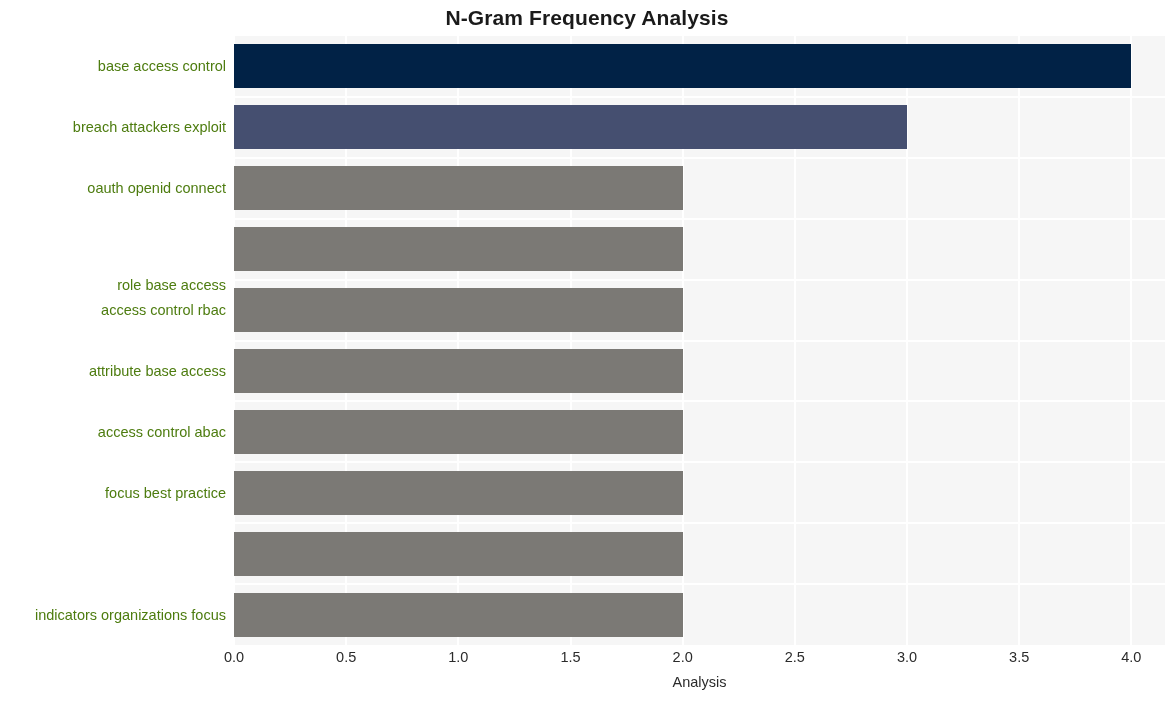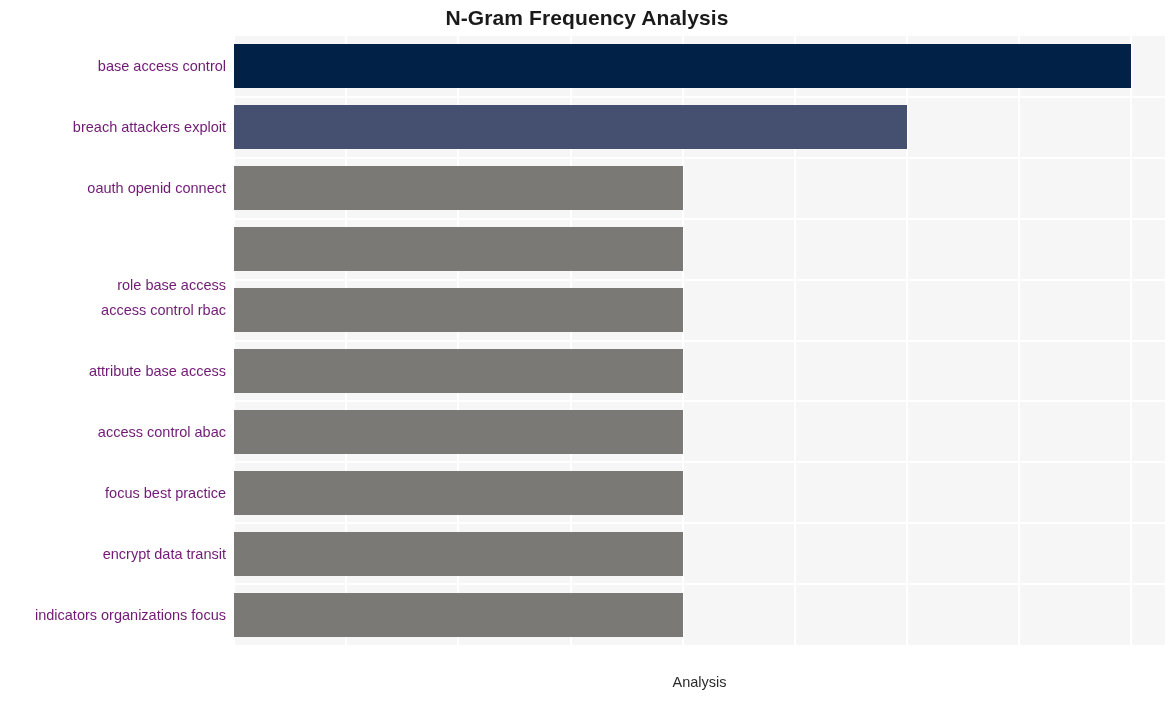--- a/index.html
+++ b/index.html
@@ -76,21 +76,21 @@
     top: 36px;
     width: 226px;
     height: 609px;
   }
   .y-label {
     position: absolute;
     right: 0;
     width: 226px;
     text-align: right;
     font-size: 14.5px;
-    color: #701a75;
+    color: #4d7c0f;
     line-height: 16px;
     white-space: nowrap;
   }
 
   
   #x-labels {
     position: absolute;
     left: 234px;
     top: 649px;
     width: 931px;
@@ -159,20 +159,30 @@
 
   <div id="y-labels">
       <div class="y-label" style="top: 22.45px;">base access control</div>
       <div class="y-label" style="top: 83.35px; margin-left: 8px;">breach attackers exploit</div>
       <div class="y-label" style="top: 144.25px;">oauth openid connect</div>
       <div class="y-label" style="top: 205.15px; margin-top: 36px;">role base access</div>
       <div class="y-label" style="top: 266.05px; padding-left: 15px;">access control rbac</div>
       <div class="y-label" style="top: 326.95px;">attribute base access</div>
       <div class="y-label" style="top: 387.85px;">access control abac</div>
       <div class="y-label" style="top: 448.75px;">focus best practice</div>
-      <div class="y-label" style="top: 509.65px;">encrypt data transit</div>
       <div class="y-label" style="top: 570.55px;">indicators organizations focus</div>
     </div>
 
+  <div id="x-labels">
+      <div class="x-label" style="left: 0px;">0.0</div>
+      <div class="x-label" style="left: 112.169px;">0.5</div>
+      <div class="x-label" style="left: 224.337px;">1.0</div>
+      <div class="x-label" style="left: 336.506px;">1.5</div>
+      <div class="x-label" style="left: 448.675px;">2.0</div>
+      <div class="x-label" style="left: 560.843px;">2.5</div>
+      <div class="x-label" style="left: 673.012px;">3.0</div>
+      <div class="x-label" style="left: 785.181px;">3.5</div>
+      <div class="x-label" style="left: 897.349px;">4.0</div>
+    </div>
 
   <div id="x-axis-title">Analysis</div>
 
 </div>
 
 </body></html>

